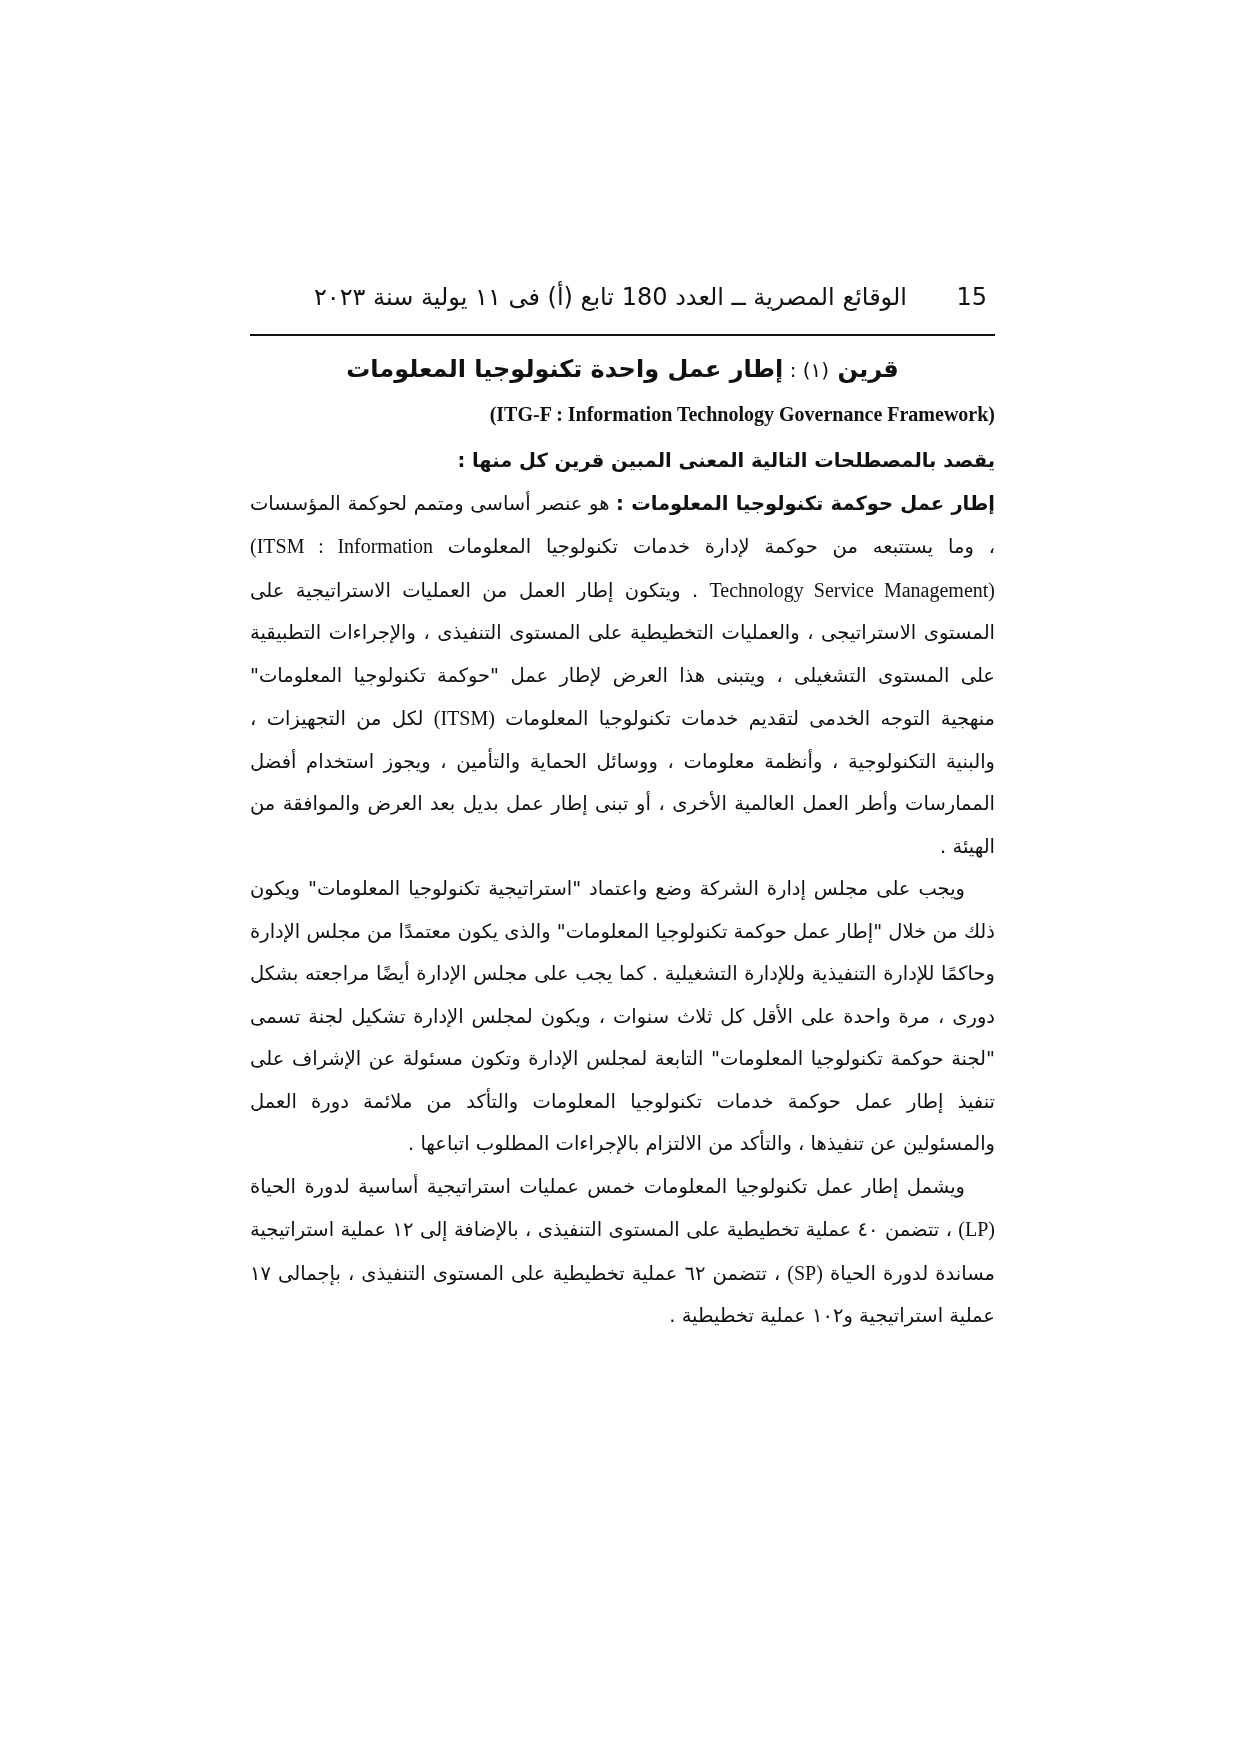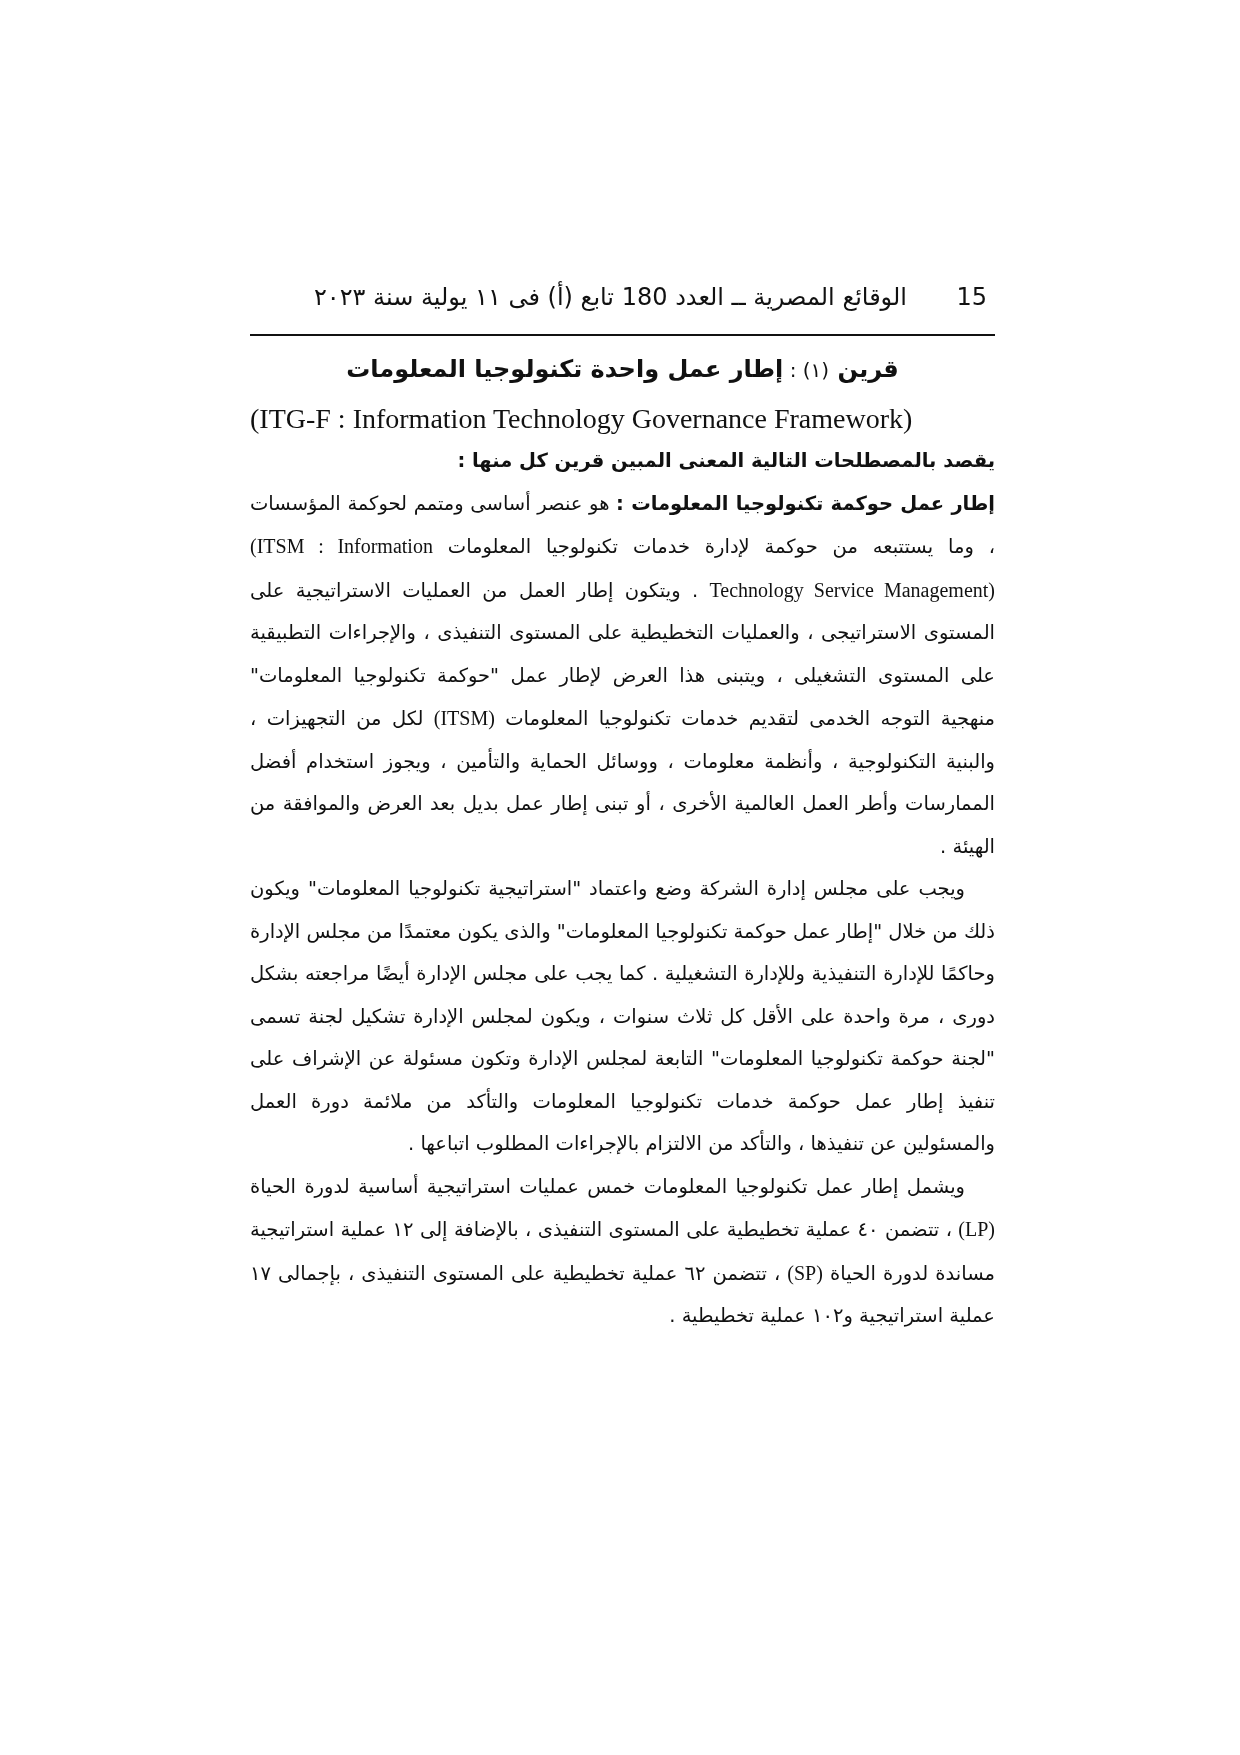--- a/index.html
+++ b/index.html
@@ -61,24 +61,25 @@
     }
     .title .annex-num {
       font-weight: normal;
       font-size: 20px;
     }
     .subtitle {
       position: absolute;
       top: 403px;
       left: 0;
       right: 0;
-      text-align: left;
+      text-align: right;
       font-family: "Liberation Serif", "DejaVu Serif", serif;
-      font-size: 28px;
+      font-size: 20px;
       direction: ltr;
+      font-weight: bold;
     }
     .body {
       position: absolute;
       top: 440px;
       left: 0;
       right: 0;
       direction: rtl;
       text-align: justify;
       font-size: 19.5px;
       line-height: 42.5px;

